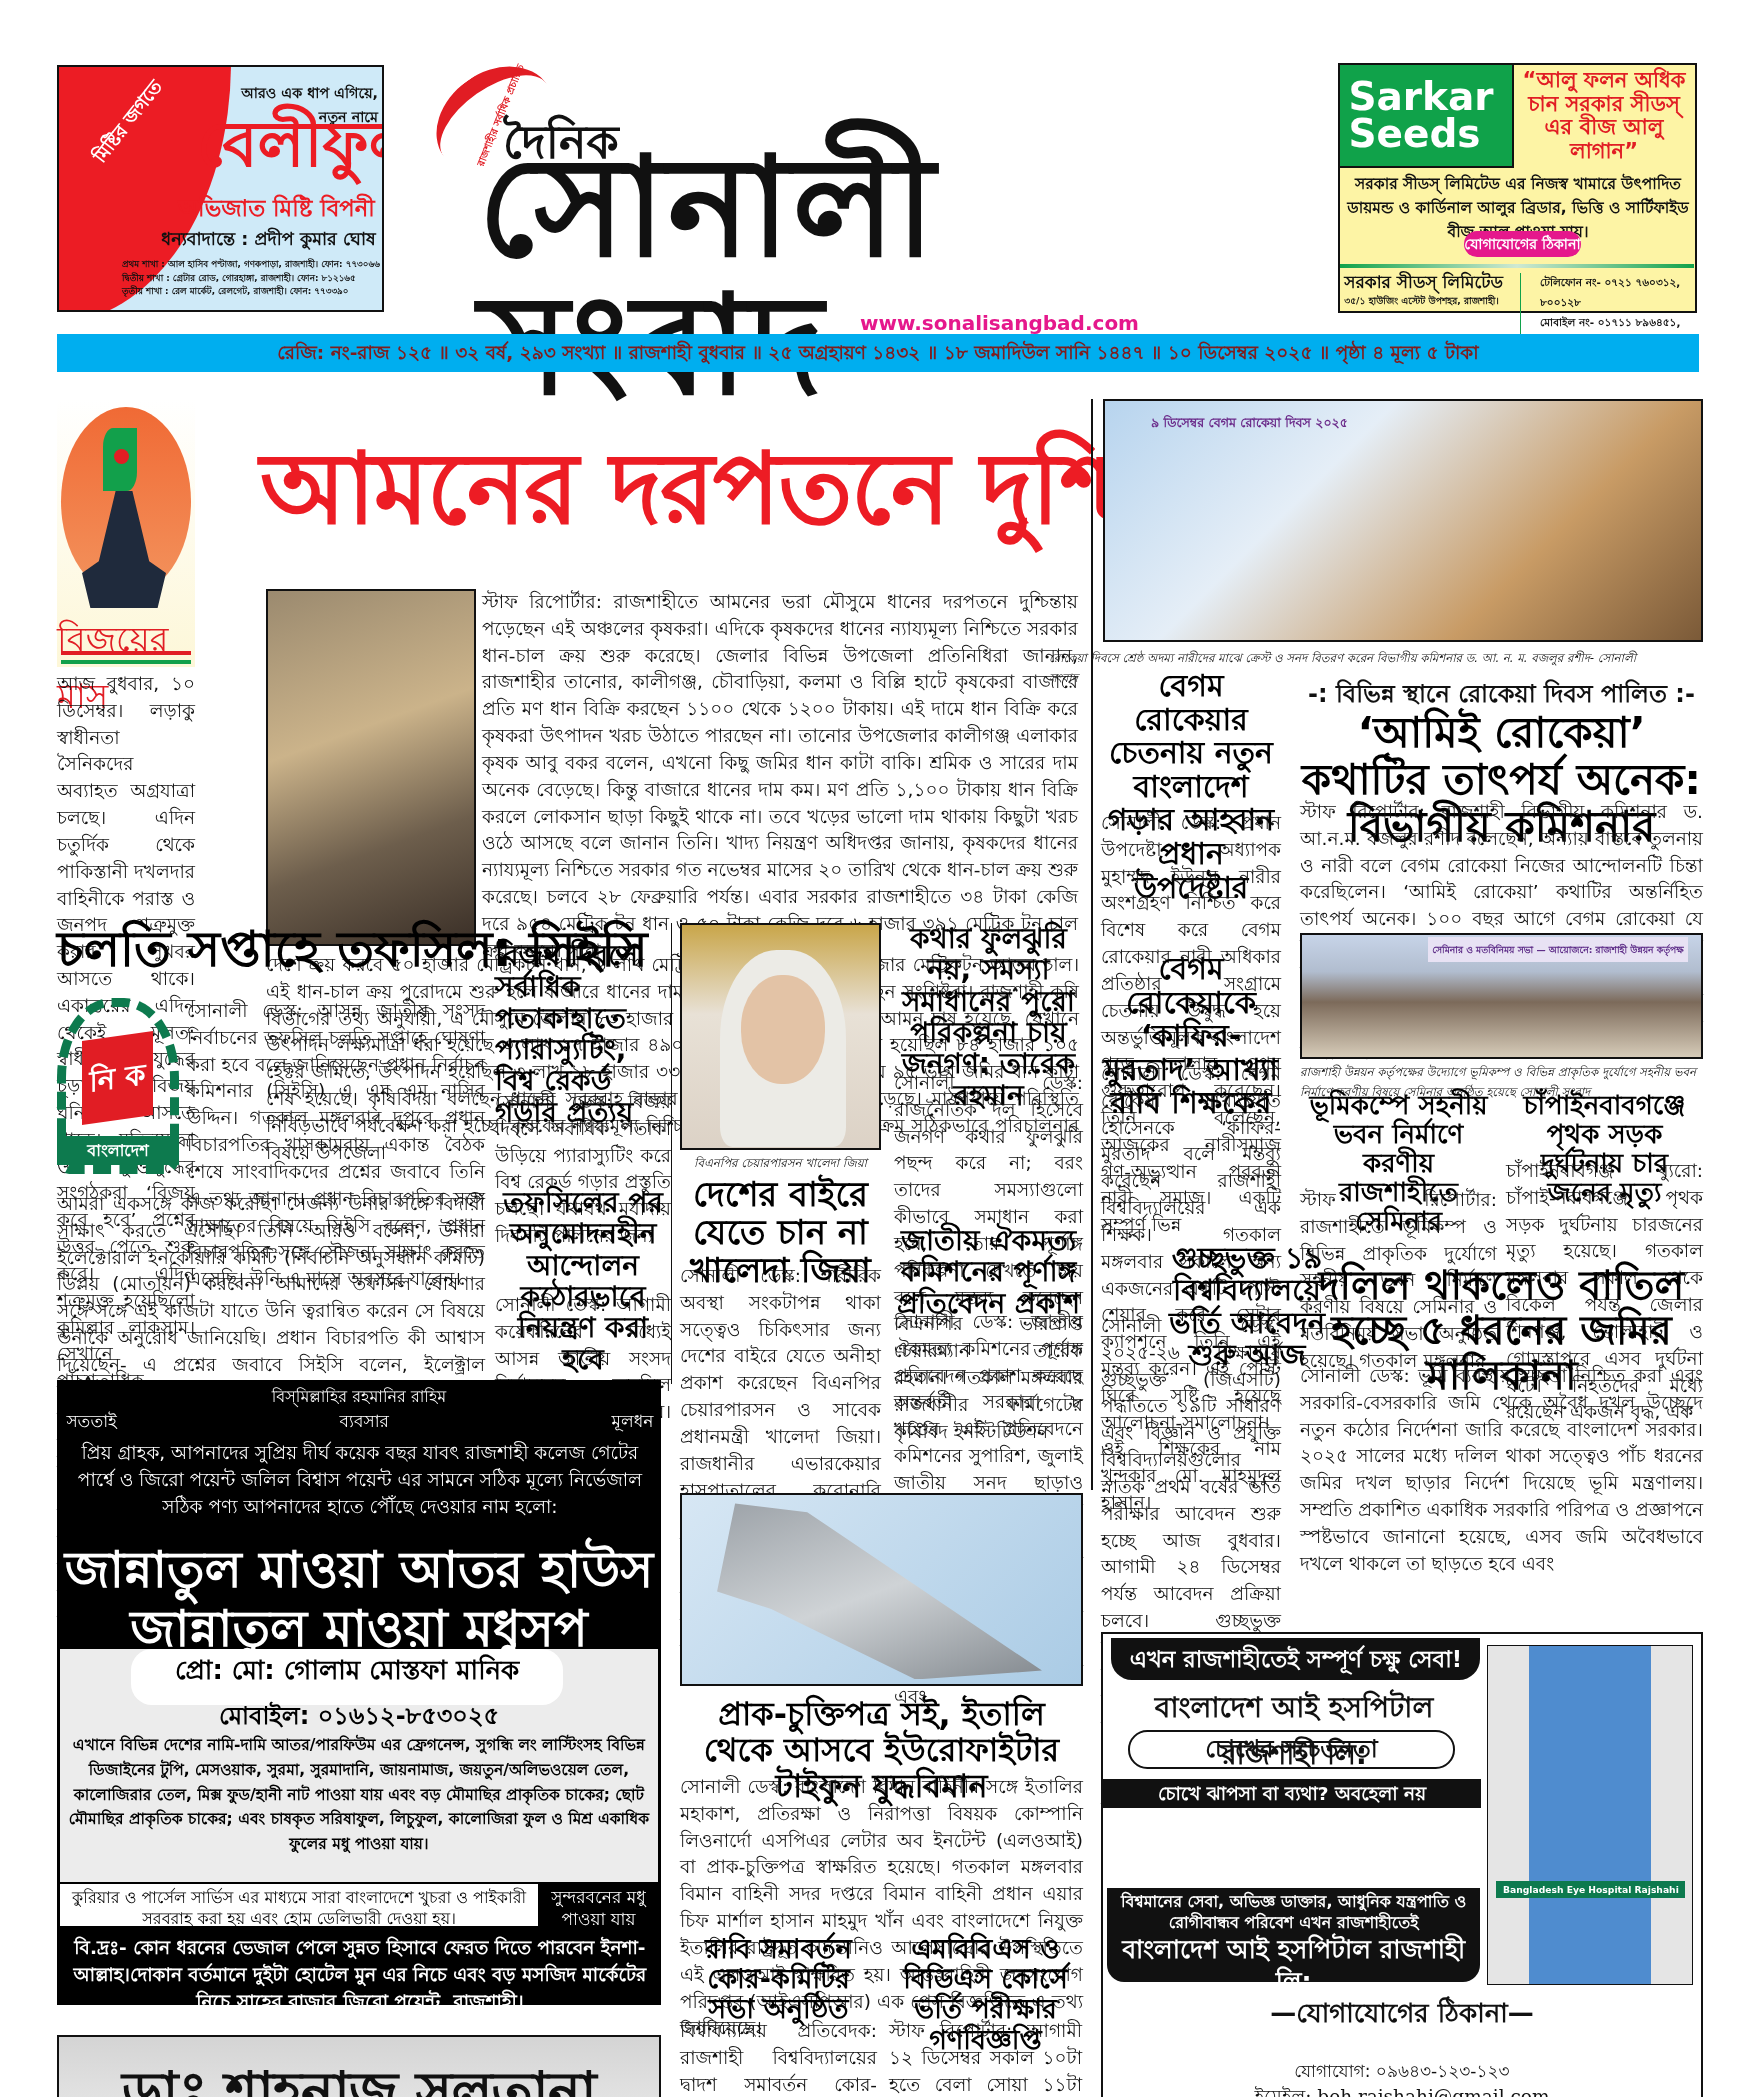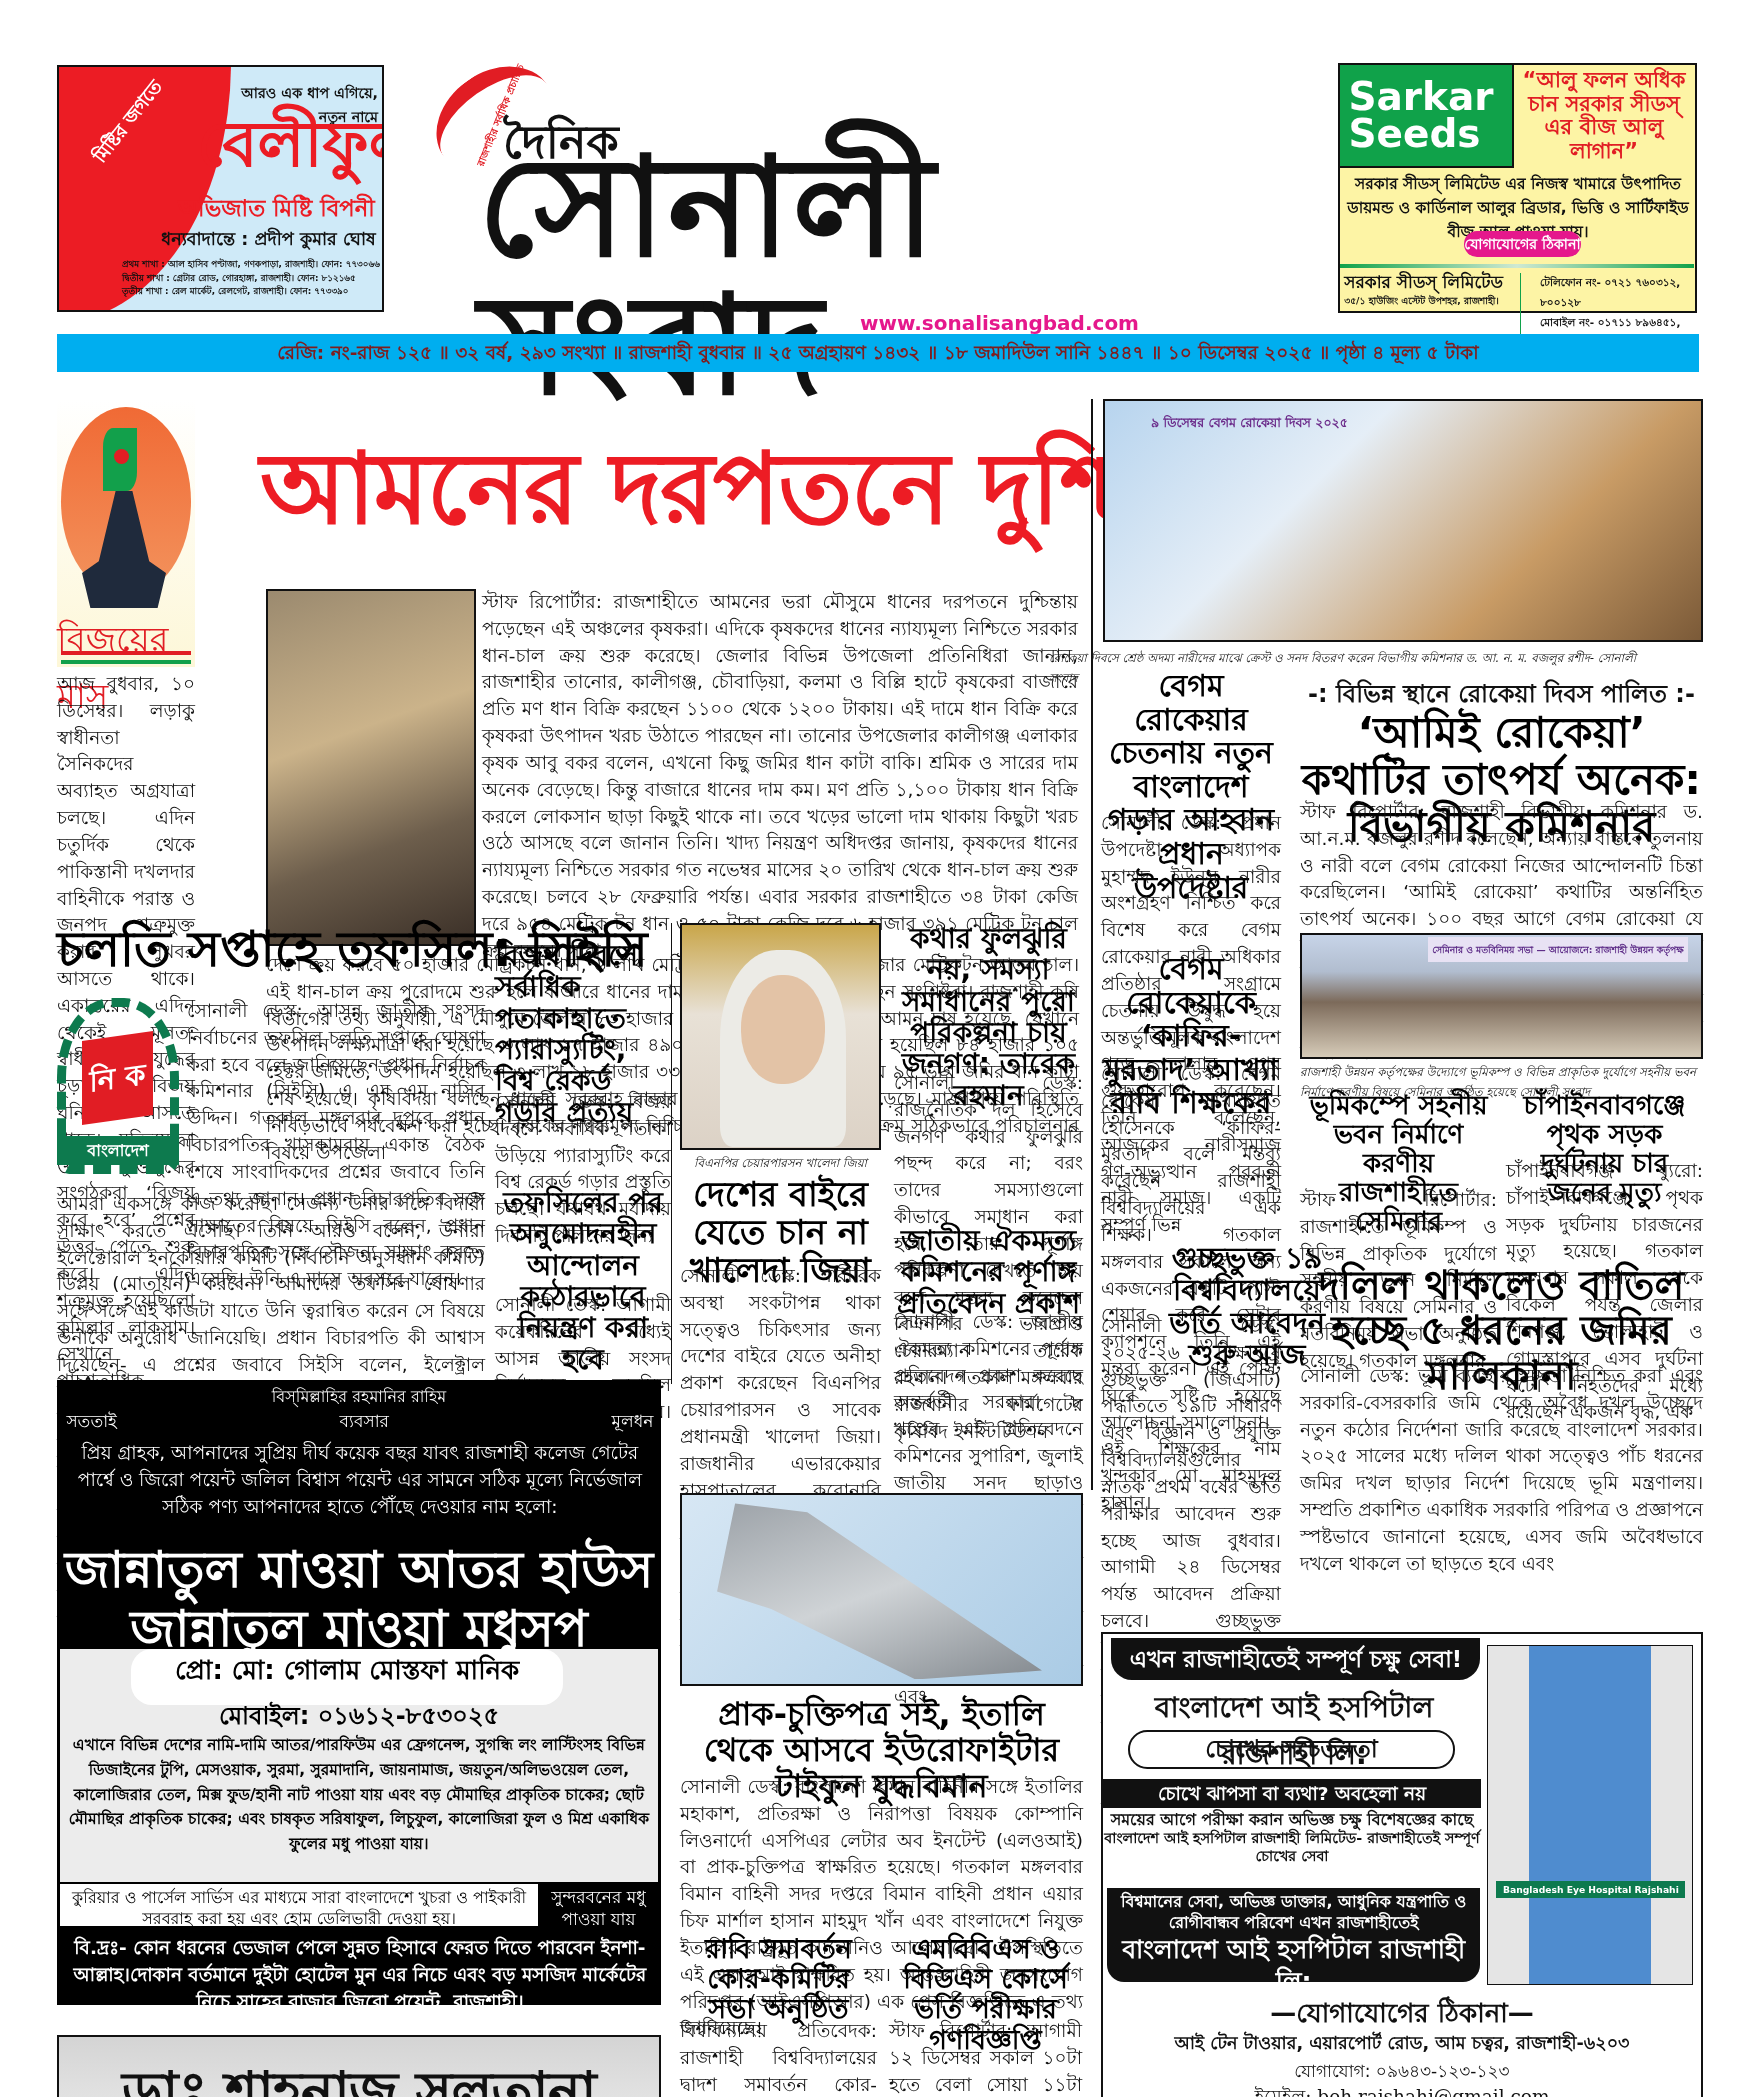--- a/index.html
+++ b/index.html
@@ -284,33 +284,28 @@
 <h2 id="rabi-hl" class="abs hl">রাবি সমাবর্তন কোর-কমিটির সভা অনুষ্ঠিত</h2>
 <div id="rabi-text" class="abs body-text">বিশ্ববিদ্যালয় প্রতিবেদক: রাজশাহী বিশ্ববিদ্যালয়ের দ্বাদশ সমাবর্তন কোর-কমিটির সভা গতকাল মঙ্গলবার দুপুরে প্রশাসন-১ এর কনফারেন্স কক্ষে অনুষ্ঠিত হয়। উপাচার্য প্রফেসর সালেহ্ হাসান নকীব সভায় সভাপতিত্ব করেন। এই সভায় ১৭ ডিসেম্বর বুধবার অনুষ্ঠেয় দ্বাদশ সমাবর্তনের প্রস্তুতির অগ্রগতি সম্পর্কে</div>
 <h2 id="mbbs-hl" class="abs hl">এমবিবিএস ও বিডিএস কোর্সে ভর্তি পরীক্ষার গণবিজ্ঞপ্তি</h2>
 <div id="mbbs-text" class="abs body-text">স্টাফ রিপোর্টার: আগামী ১২ ডিসেম্বর সকাল ১০টা হতে বেলা সোয়া ১১টা পর্যন্ত রাজশাহী মহানগরীর ৬টি পরীক্ষা কেন্দ্রে/উপকেন্দ্রে ২০২৫-২০২৬ শিক্ষাবর্ষে এমবিবিএস ও বিডিএস কোর্সে ভর্তি পরীক্ষা অনুষ্ঠিত হবে। উক্ত পরীক্ষা চলাকালীন আইন-শৃঙ্খলা রক্ষা করার জন্য কিছু নিষেধাজ্ঞা আরোপ</div>
 
 <div id="ad-eye" class="abs">
   <div class="eye-pill">এখন রাজশাহীতেই সম্পূর্ণ চক্ষু সেবা!</div>
   <div class="eye-title">বাংলাদেশ আই হসপিটাল রাজশাহী লি:</div>
   <div class="eye-awareness">চোখের সচেতনতা</div>
   <div class="eye-bar">চোখে ঝাপসা বা ব্যথা? অবহেলা নয়</div>
-  <div class="eye-sub">
-    <div>সময়ের আগে পরীক্ষা করান অভিজ্ঞ চক্ষু বিশেষজ্ঞের কাছে</div>
-    <div style="font-size:14.3px">বাংলাদেশ আই হসপিটাল রাজশাহী লিমিটেড- রাজশাহীতেই সম্পূর্ণ চোখের সেবা</div>
-  </div>
   <div class="eye-black">
     <div class="l1">বিশ্বমানের সেবা, অভিজ্ঞ ডাক্তার, আধুনিক যন্ত্রপাতি ও রোগীবান্ধব পরিবেশ এখন রাজশাহীতেই</div>
     <div class="l2">বাংলাদেশ আই হসপিটাল রাজশাহী লি:</div>
   </div>
   <div class="eye-building">
     <div class="eye-building-sign">Bangladesh Eye Hospital Rajshahi</div>
   </div>
   <div class="eye-contact-title">—যোগাযোগের ঠিকানা—</div>
-  <div class="eye-address">আই টেন টাওয়ার, এয়ারপোর্ট রোড, আম চত্বর, রাজশাহী-৬২০৩</div>
   <div class="eye-phone">যোগাযোগ: ০৯৬৪৩-১২৩-১২৩</div>
   <div class="eye-email">ইমেইল: beh.rajshahi@gmail.com</div>
 
 </div>
 
 <div id="ad-shahnaz" class="abs">
   <div class="sh-name">ডাঃ শাহ্‌নাজ সুলতানা (বিথী)</div>
 
 </div>
 

